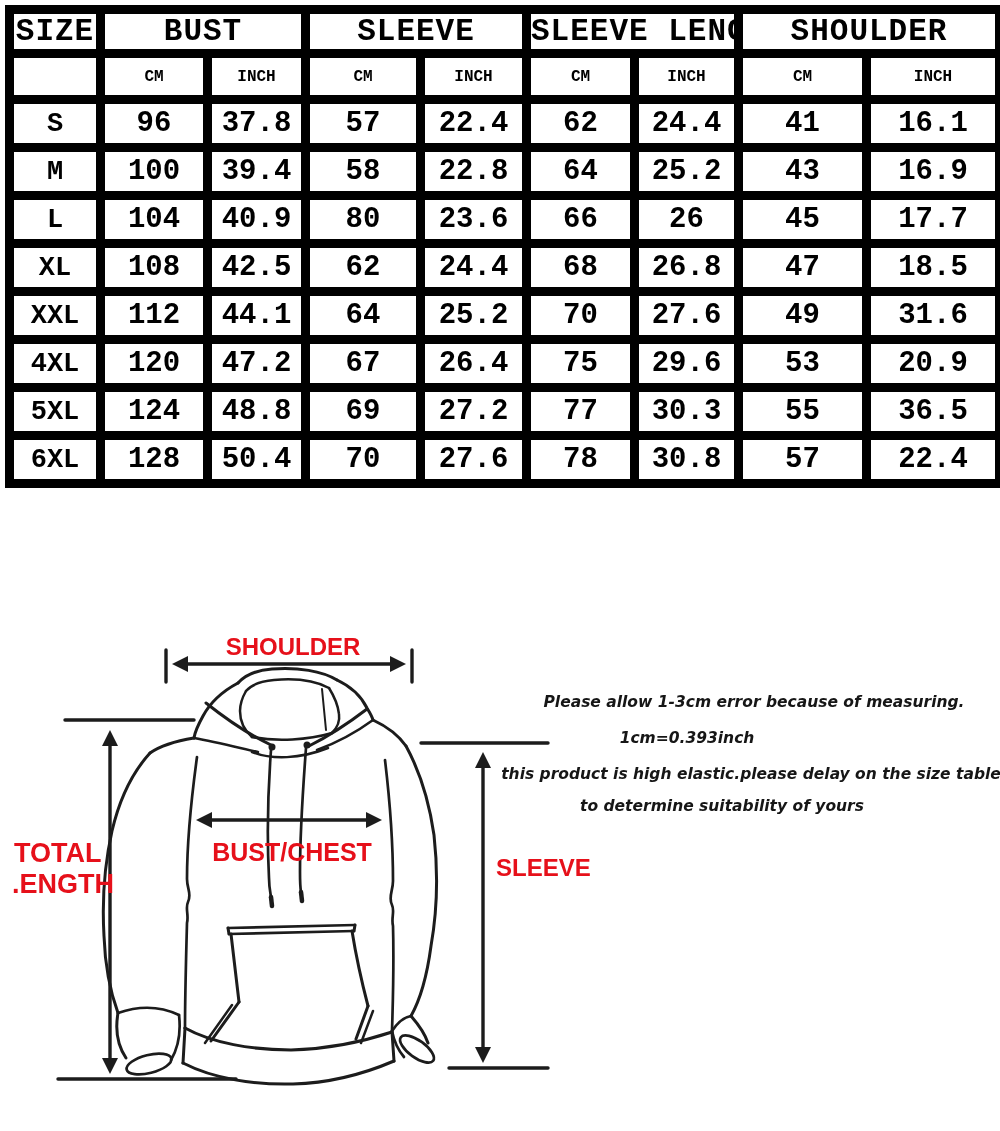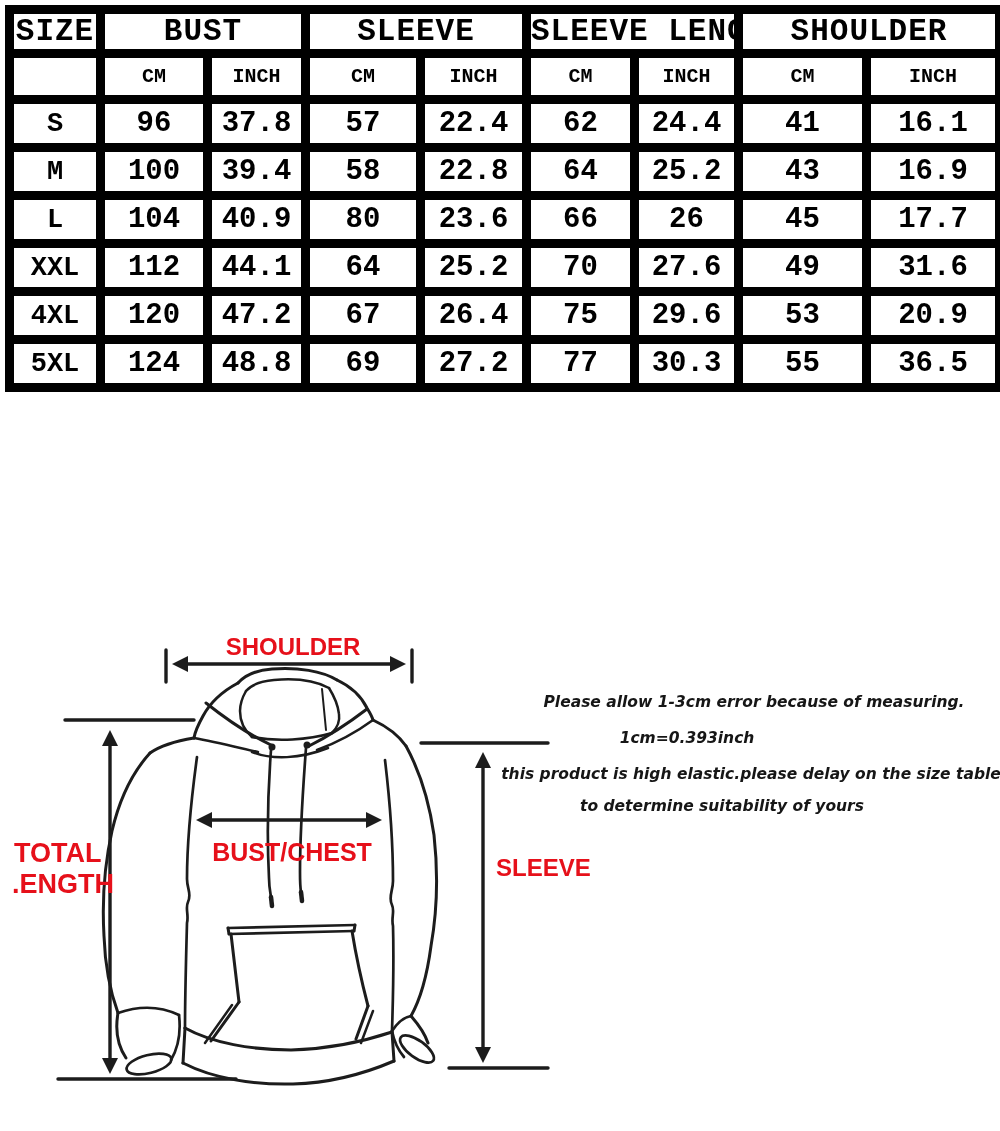--- a/index.html
+++ b/index.html
@@ -12,21 +12,21 @@
     position:absolute;left:5px;top:5px;width:990px;
     border-collapse:collapse;table-layout:fixed;background:#000;
   }
   table.size-chart th,table.size-chart td{
     border:9px solid #000;background:#fff;color:#000;
     text-align:center;vertical-align:middle;padding:0;
     font-family:"Liberation Mono","DejaVu Sans Mono",monospace;font-weight:bold;
     overflow:hidden;white-space:nowrap;
   }
   tr.group-row th{height:33px;font-size:31px;letter-spacing:1px}
-  tr.units-row th{height:37px;font-size:20px}
+  tr.units-row th{height:37px;font-size:16px}
   tbody.size-rows td{height:39px;font-size:29px}
   tbody.size-rows td.size{font-size:27px}
   
   svg.diagram{position:absolute;left:0;top:560px}
   .red-label{
     font-family:"Liberation Sans",sans-serif;font-weight:bold;
     fill:#e6101a;letter-spacing:0px;
   }
   .note-text{
     font-family:"DejaVu Sans",sans-serif;font-weight:bold;font-style:italic;
@@ -98,20 +98,31 @@
         <td>104</td>
         <td>40.9</td>
         <td>80</td>
         <td>23.6</td>
         <td>66</td>
         <td>26</td>
         <td>45</td>
         <td>17.7</td>
       </tr>
       <tr>
+        <td class="size">XL</td>
+        <td>108</td>
+        <td>42.5</td>
+        <td>62</td>
+        <td>24.4</td>
+        <td>68</td>
+        <td>26.8</td>
+        <td>47</td>
+        <td>18.5</td>
+      </tr>
+      <tr>
         <td class="size">XXL</td>
         <td>112</td>
         <td>44.1</td>
         <td>64</td>
         <td>25.2</td>
         <td>70</td>
         <td>27.6</td>
         <td>49</td>
         <td>31.6</td>
       </tr>
@@ -129,20 +140,31 @@
       <tr>
         <td class="size">5XL</td>
         <td>124</td>
         <td>48.8</td>
         <td>69</td>
         <td>27.2</td>
         <td>77</td>
         <td>30.3</td>
         <td>55</td>
         <td>36.5</td>
+      </tr>
+      <tr>
+        <td class="size">6XL</td>
+        <td>128</td>
+        <td>50.4</td>
+        <td>70</td>
+        <td>27.6</td>
+        <td>78</td>
+        <td>30.8</td>
+        <td>57</td>
+        <td>22.4</td>
       </tr>
     </tbody>
 </table>
 
 <svg class="diagram" width="1000" height="571" viewBox="0 560 1000 571" xmlns="http://www.w3.org/2000/svg">
 
   <g stroke="#1c1c1c" fill="none" stroke-width="3" stroke-linecap="round" stroke-linejoin="round">
 
     <g>
       <path d="M238,683 C246,674 258,670 272,669 C298,667 322,671 337,680"></path>

